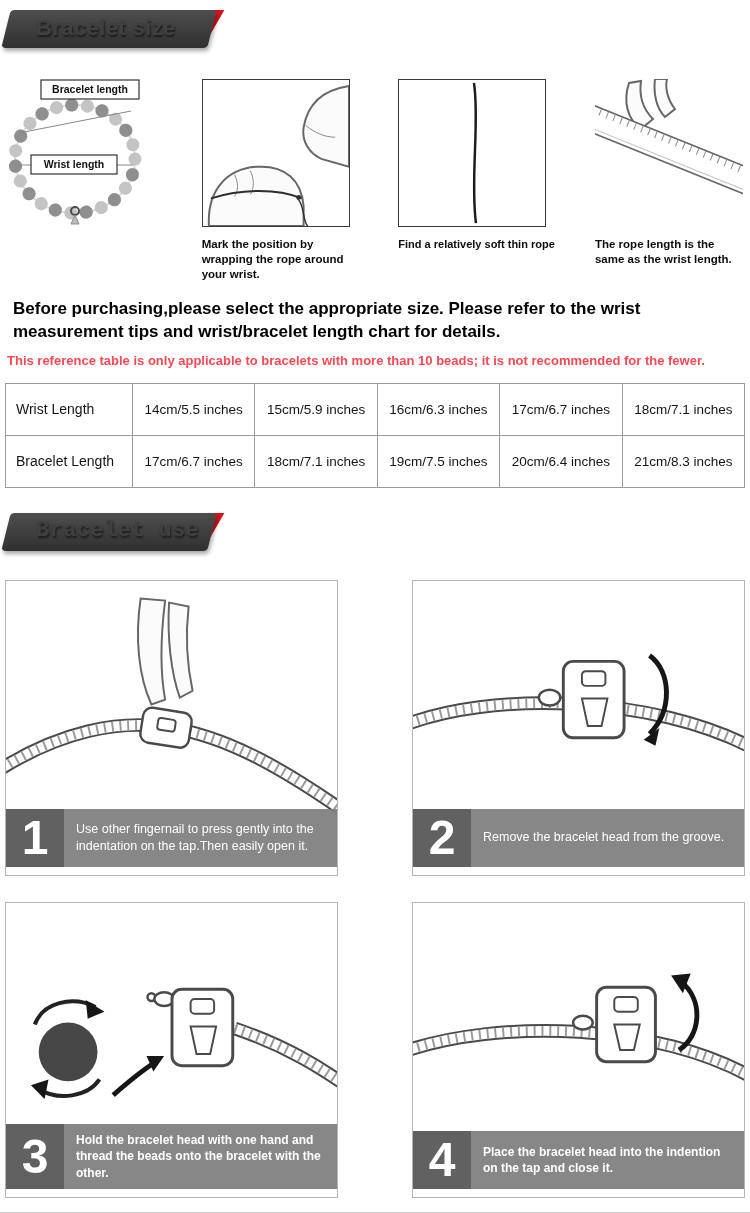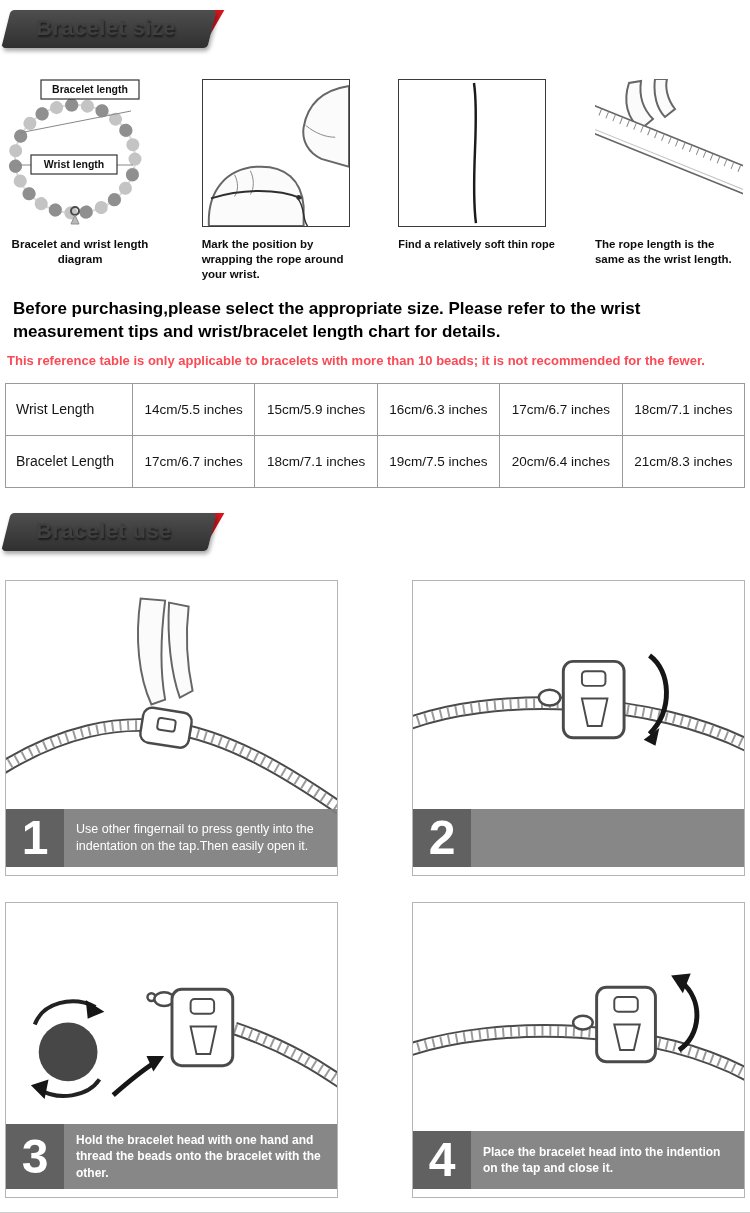--- a/index.html
+++ b/index.html
@@ -87,21 +87,20 @@
           <circle cx="70" cy="132" r="4" class="detail"></circle>
           <path d="M70,136 l-4,9 h8 Z" fill="#b9b9b9" stroke="#8f8f8f"></path>
           <line x1="14" y1="54" x2="126" y2="32" class="thin"></line>
           <line x1="12" y1="86" x2="128" y2="86" class="thin"></line>
           <rect x="36" y="1" width="98" height="19" fill="#fff" stroke="#333" stroke-width="1.2"></rect>
           <text x="85" y="14" text-anchor="middle" class="lbl">Bracelet length</text>
           <rect x="26" y="76" width="86" height="19" fill="#fff" stroke="#333" stroke-width="1.2"></rect>
           <text x="69" y="89" text-anchor="middle" class="lbl">Wrist length</text>
         </svg>
       </div>
-      <figcaption class="fig-caption center">Bracelet and wrist length diagram</figcaption>
     </figure>
 
     <figure class="fig">
       <div class="fig-box bordered">
         <svg viewBox="0 0 148 148">
           <path d="M148,6 C122,10 106,24 102,48 C100,62 107,74 120,80 L148,88 Z" class="hand"></path>
           <path d="M104,46 C114,54 124,58 134,58" class="thin"></path>
           <path d="M6,148 C4,112 24,90 54,88 C84,86 100,102 102,128 L102,148 Z" class="hand"></path>
           <path d="M32,96 C36,104 36,112 32,118" class="thin"></path>
           <path d="M48,92 C52,100 52,110 48,116" class="thin"></path>
@@ -156,21 +155,21 @@
         <td class="rowlabel">Bracelet Length</td>
         <td>17cm/6.7 inches</td>
         <td>18cm/7.1 inches</td>
         <td>19cm/7.5 inches</td>
         <td>20cm/6.4 inches</td>
         <td>21cm/8.3 inches</td>
       </tr>
     </tbody>
   </table>
 
-  <header class="banner" style="margin-top:20px;">
+  <header class="banner" style="margin-top:20px;font-family:Liberation Mono, monospace;">
     <div class="banner-red"></div>
     <div class="banner-dark"></div>
     <span class="banner-text">Bracelet use</span>
   </header>
 
   <section class="use-grid">
 
     <div class="panel">
       <svg class="art" viewBox="0 0 335 300">
         <path d="M-12,195 C55,152 115,142 163,149 C228,159 288,196 348,238" class="cable-outline"></path>
@@ -198,20 +197,21 @@
         <g transform="translate(152,82)">
           <rect x="0" y="0" width="62" height="78" rx="10" class="outline" style="stroke-width:3"></rect>
           <rect x="19" y="10" width="24" height="15" rx="4" class="detail"></rect>
           <path d="M19,38 L45,38 L39,66 L25,66 Z" class="detail"></path>
         </g>
         <path d="M240,76 C262,92 264,132 240,156" class="arrow"></path>
         <polygon points="234,162 250,150 246,168" class="arrow-head"></polygon>
       </svg>
       <div class="caption-bar">
         <div class="step-num">2</div>
+        <div class="step-text">Remove the bracelet head from the groove.</div>
       </div>
     </div>
 
     <div class="panel">
       <svg class="art" viewBox="0 0 335 300">
         <path d="M232,128 C285,146 320,168 348,188" class="cable-outline"></path>
         <path d="M232,128 C285,146 320,168 348,188" class="cable-fill"></path>
         <path d="M232,128 C285,146 320,168 348,188" class="cable-coil"></path>
         <circle cx="62" cy="152" r="30" fill="#474747"></circle>
         <path d="M28,124 C36,102 66,94 90,106" class="arrow4"></path>

